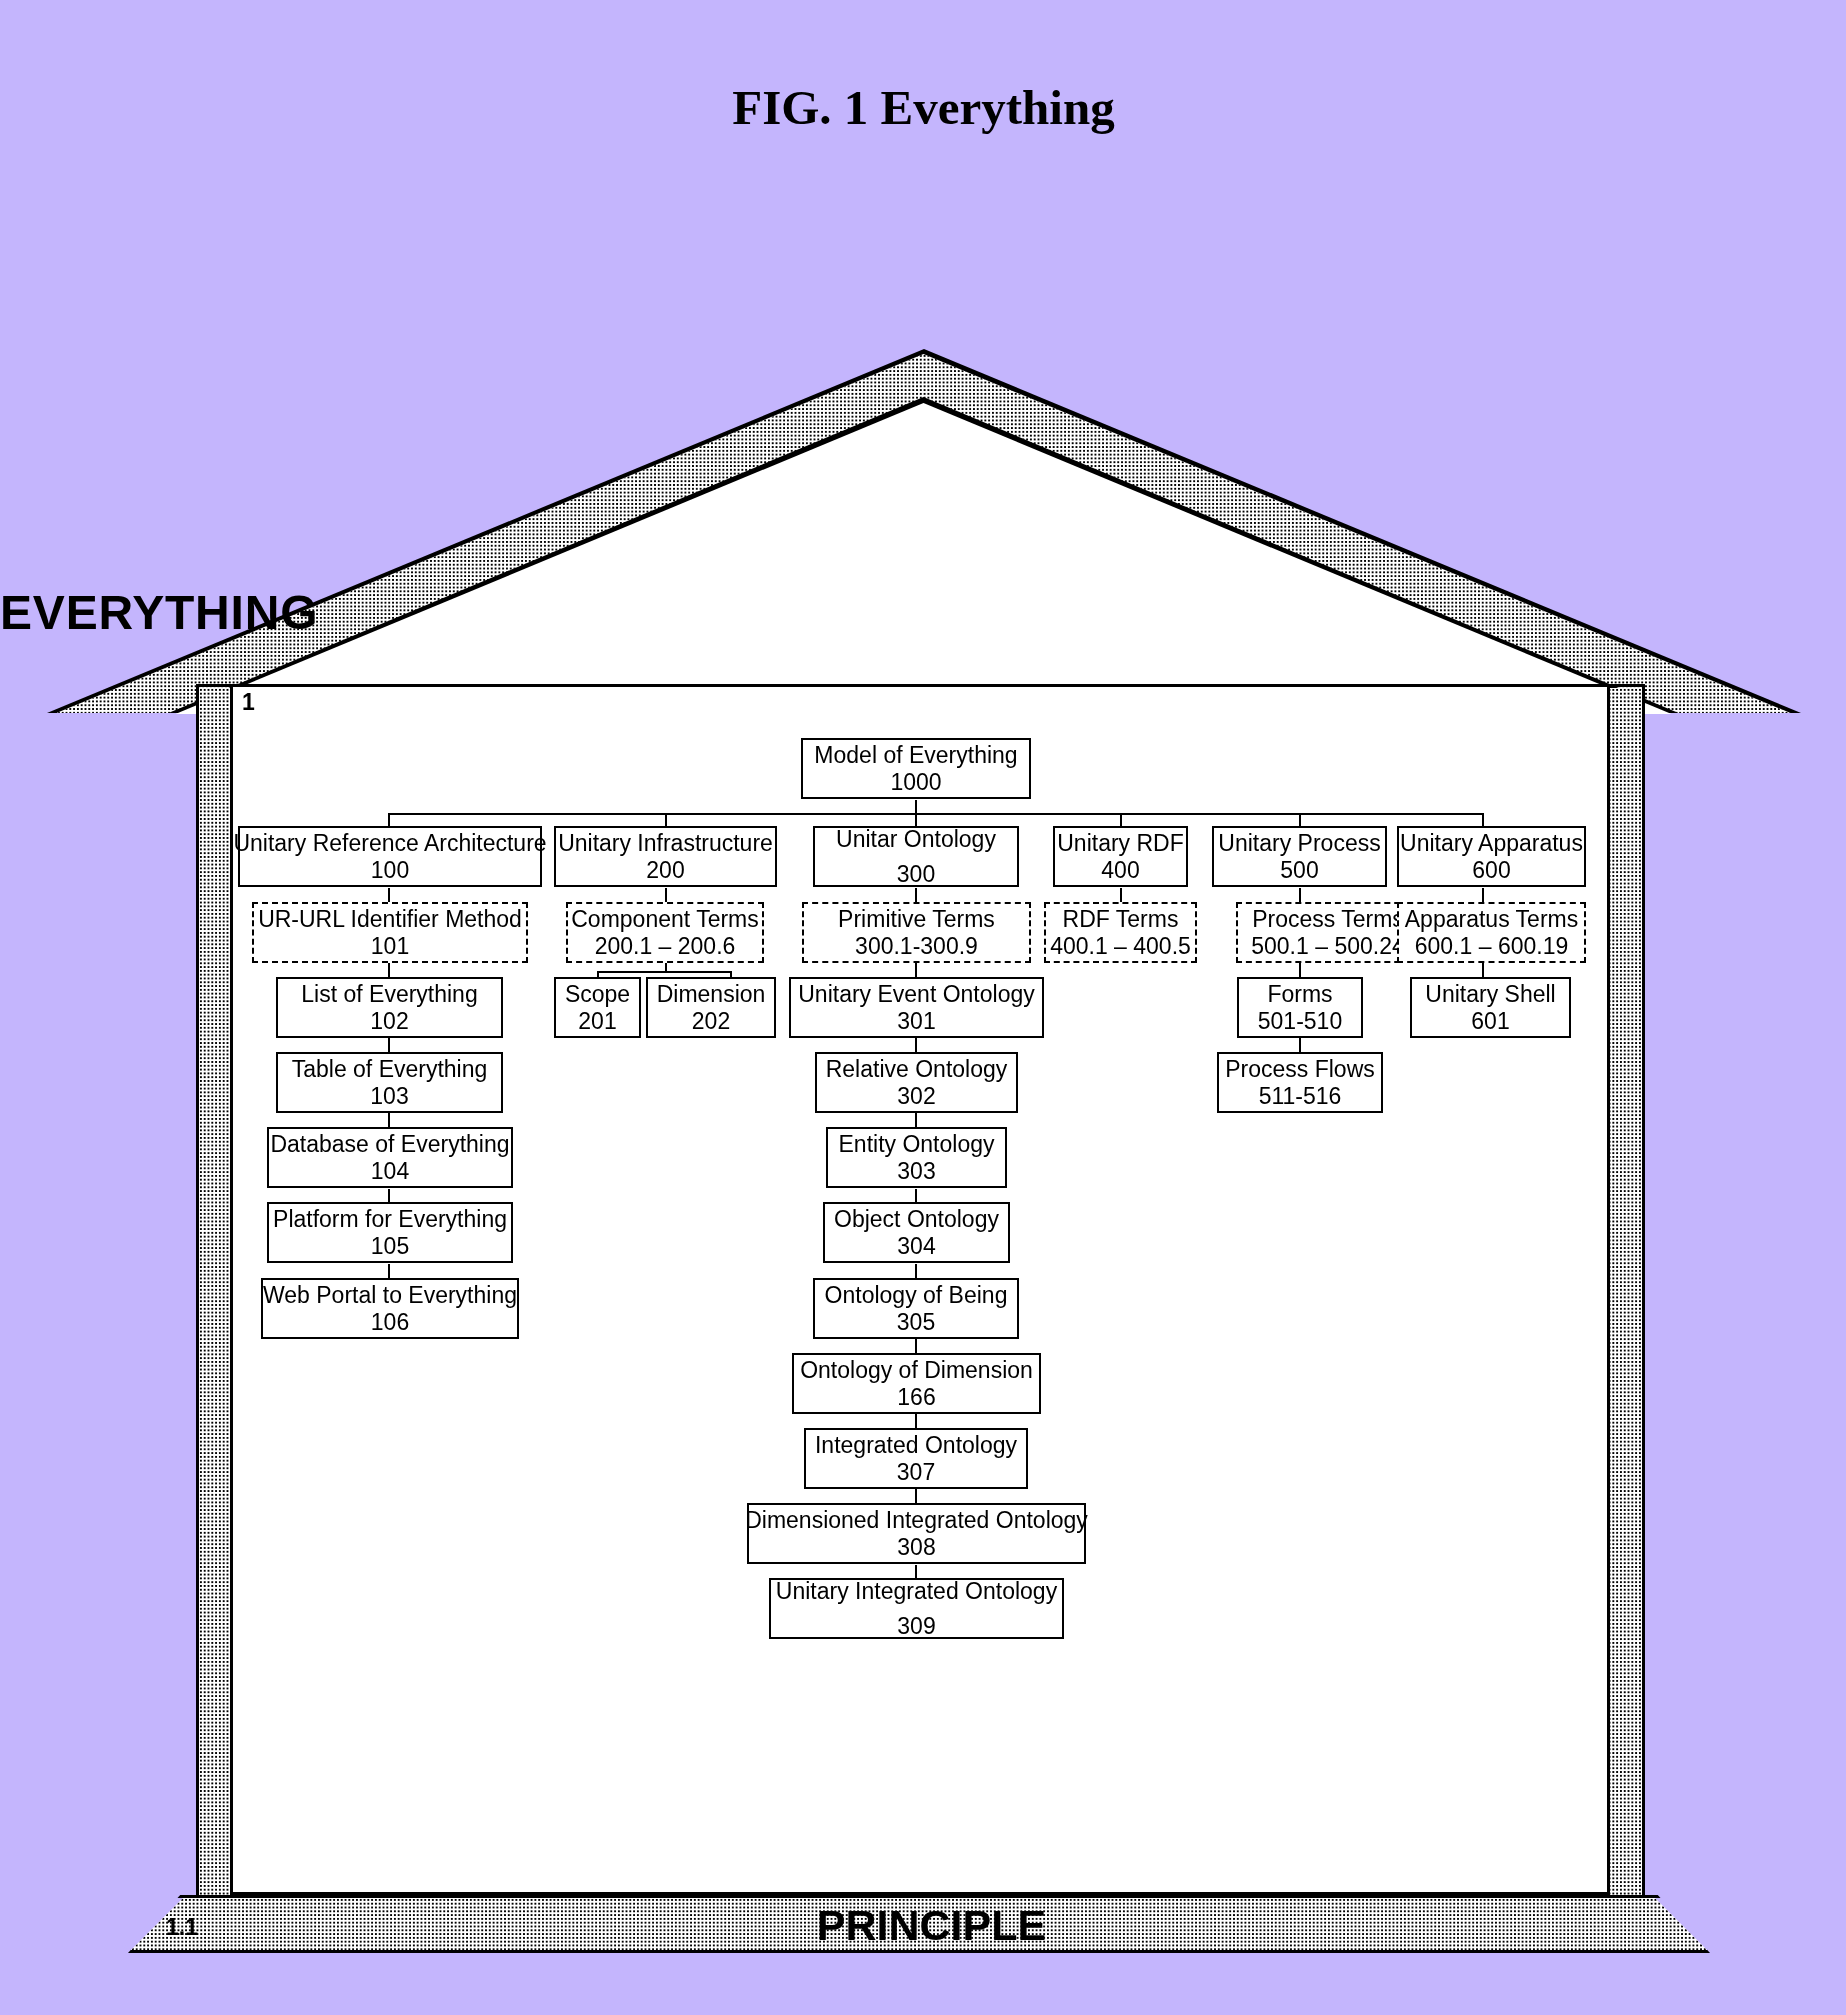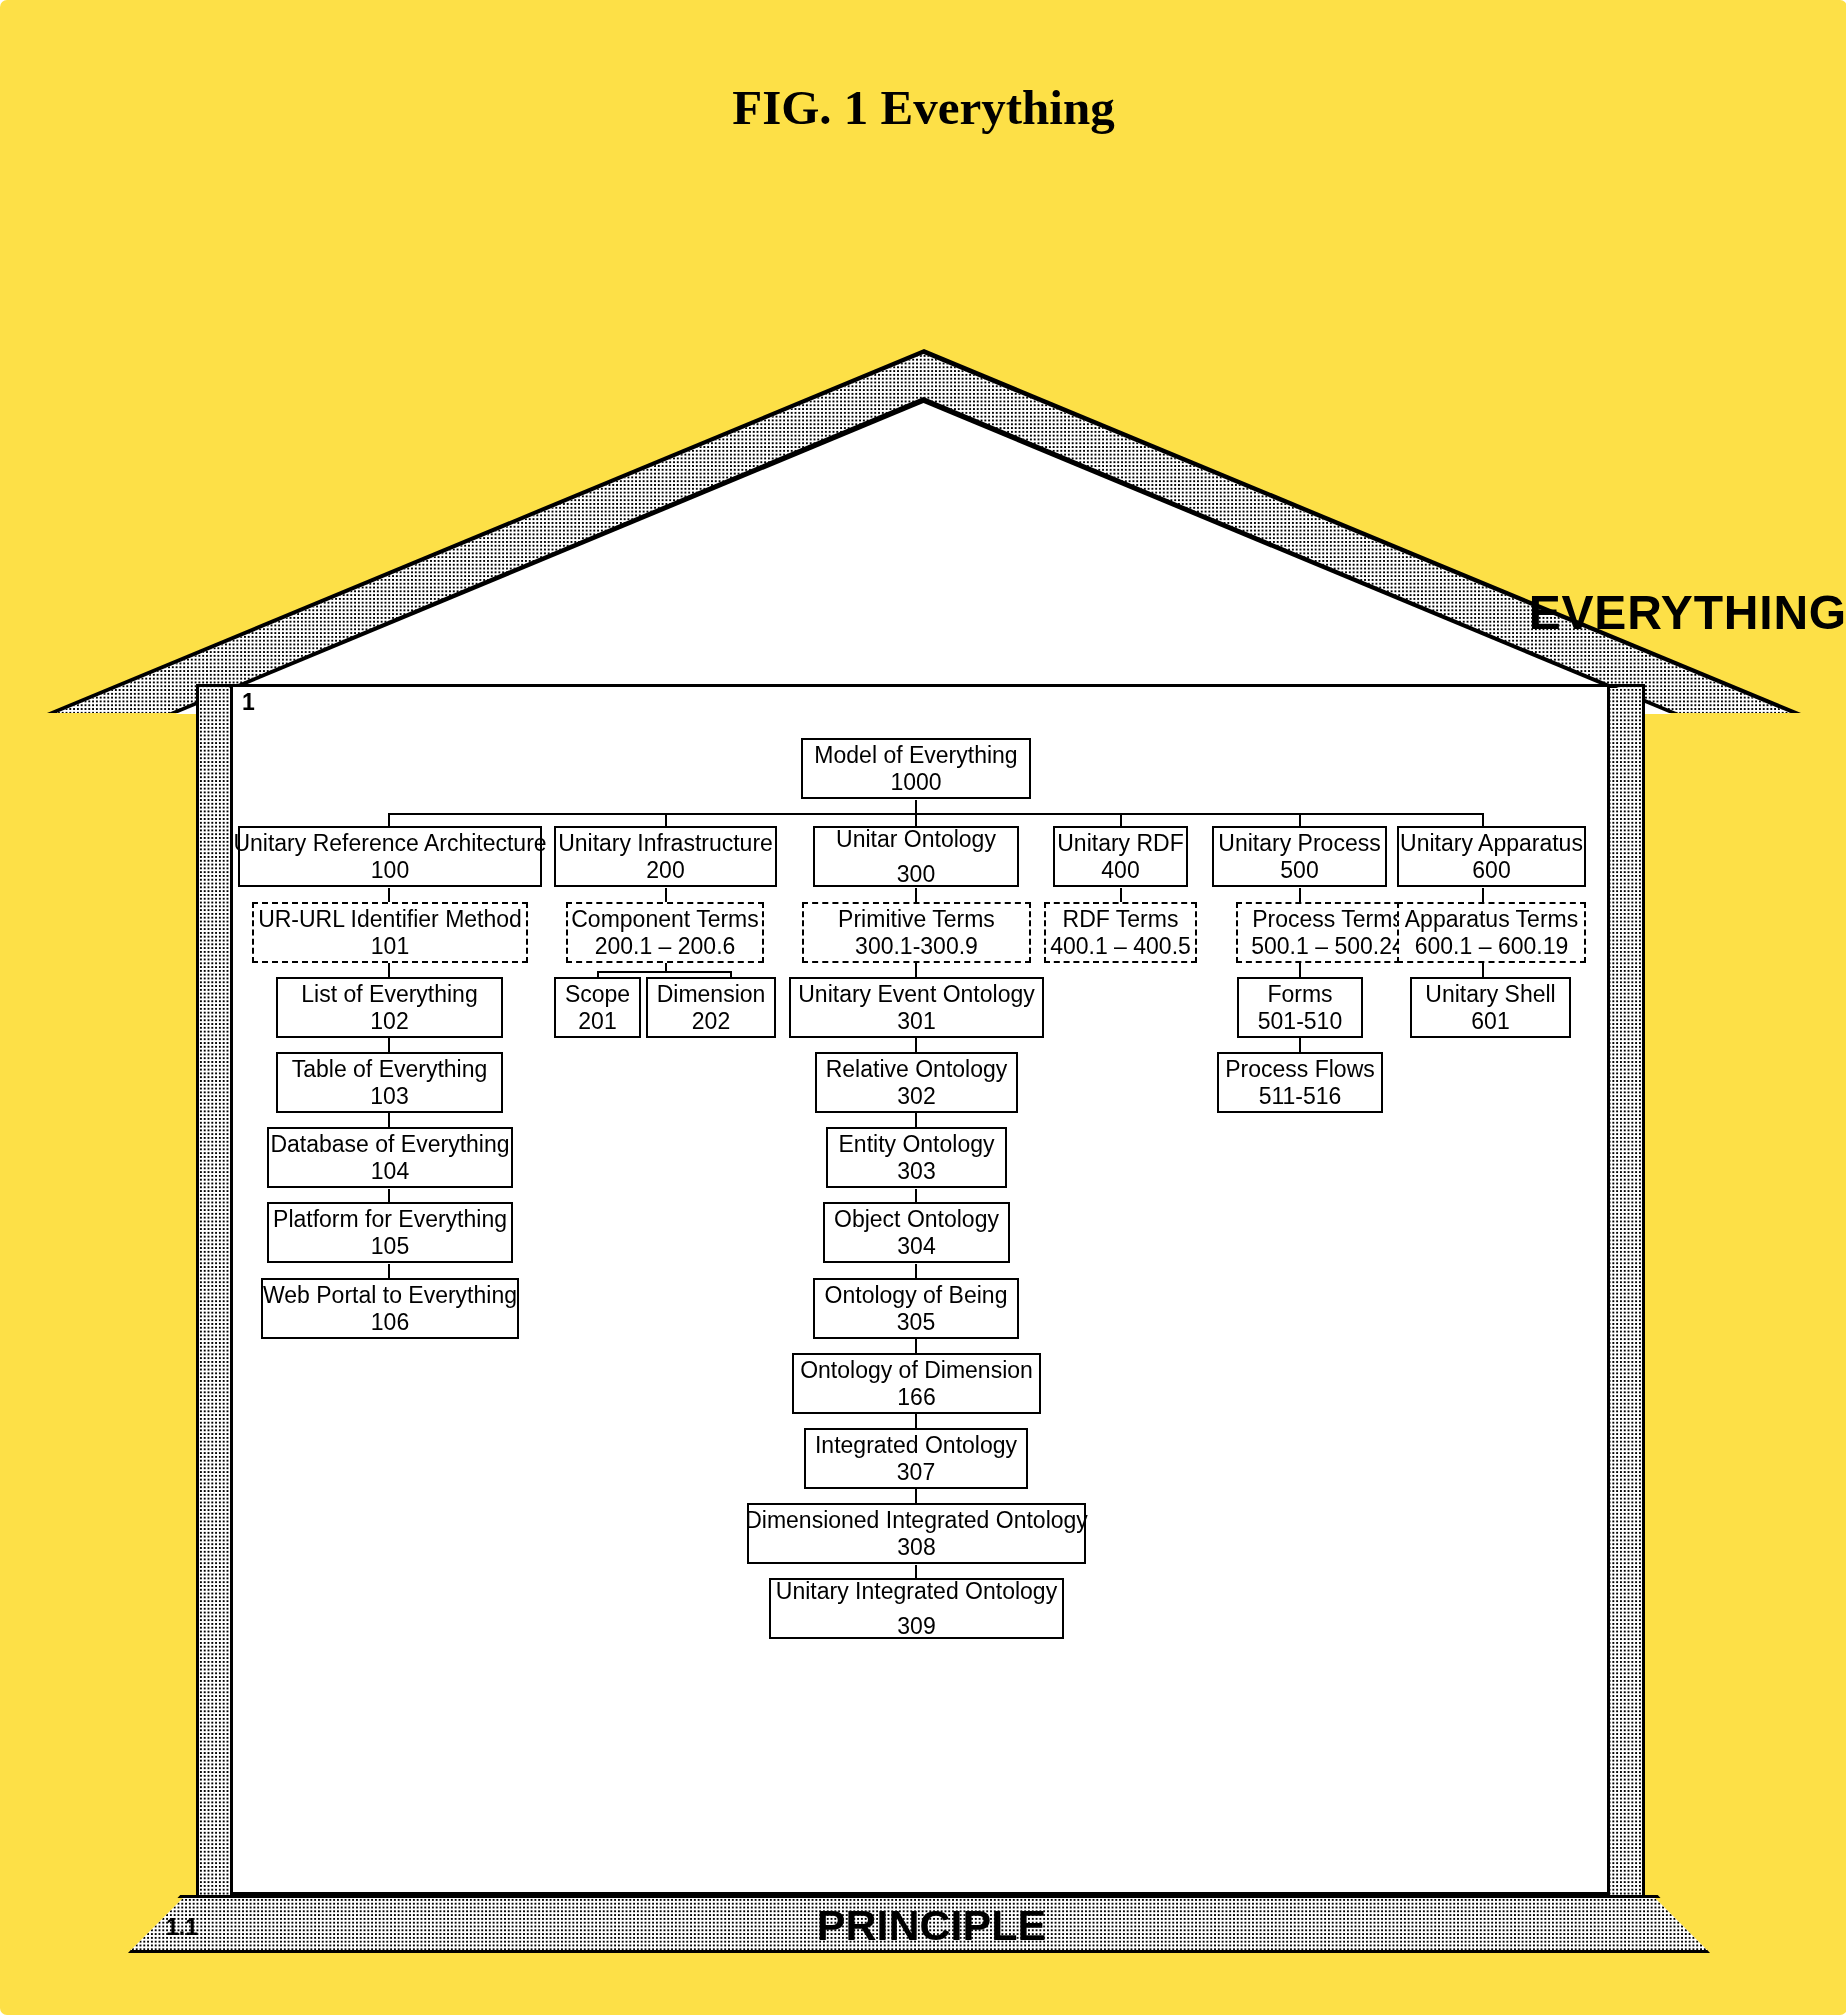--- a/index.html
+++ b/index.html
@@ -6,37 +6,36 @@
     margin: 0;
     padding: 0;
     background: #fff;
     font-family: Arial, Helvetica, sans-serif;
     color: #000;
   }
   .page {
     position: relative;
     width: 1847px;
     height: 2015px;
-    background: #fde047;
-    border-radius: 7px;
+    background: #c4b5fd;
   }
   .title {
     position: absolute;
     width: 100%;
     text-align: center;
     top: 79px;
     font-family: "Times New Roman", serif;
     font-weight: bold;
     font-size: 49px;
   }
   .banner {
     position: absolute;
     top: 585px;
     width: 100%;
-    text-align: right;
+    text-align: left;
     font-weight: 900;
     font-size: 48px;
     font-family: Arial, Helvetica, sans-serif;
     letter-spacing: 0.8px;
   }
   .principle {
     position: absolute;
     top: 1901px;
     width: 100%;
     text-align: center;

